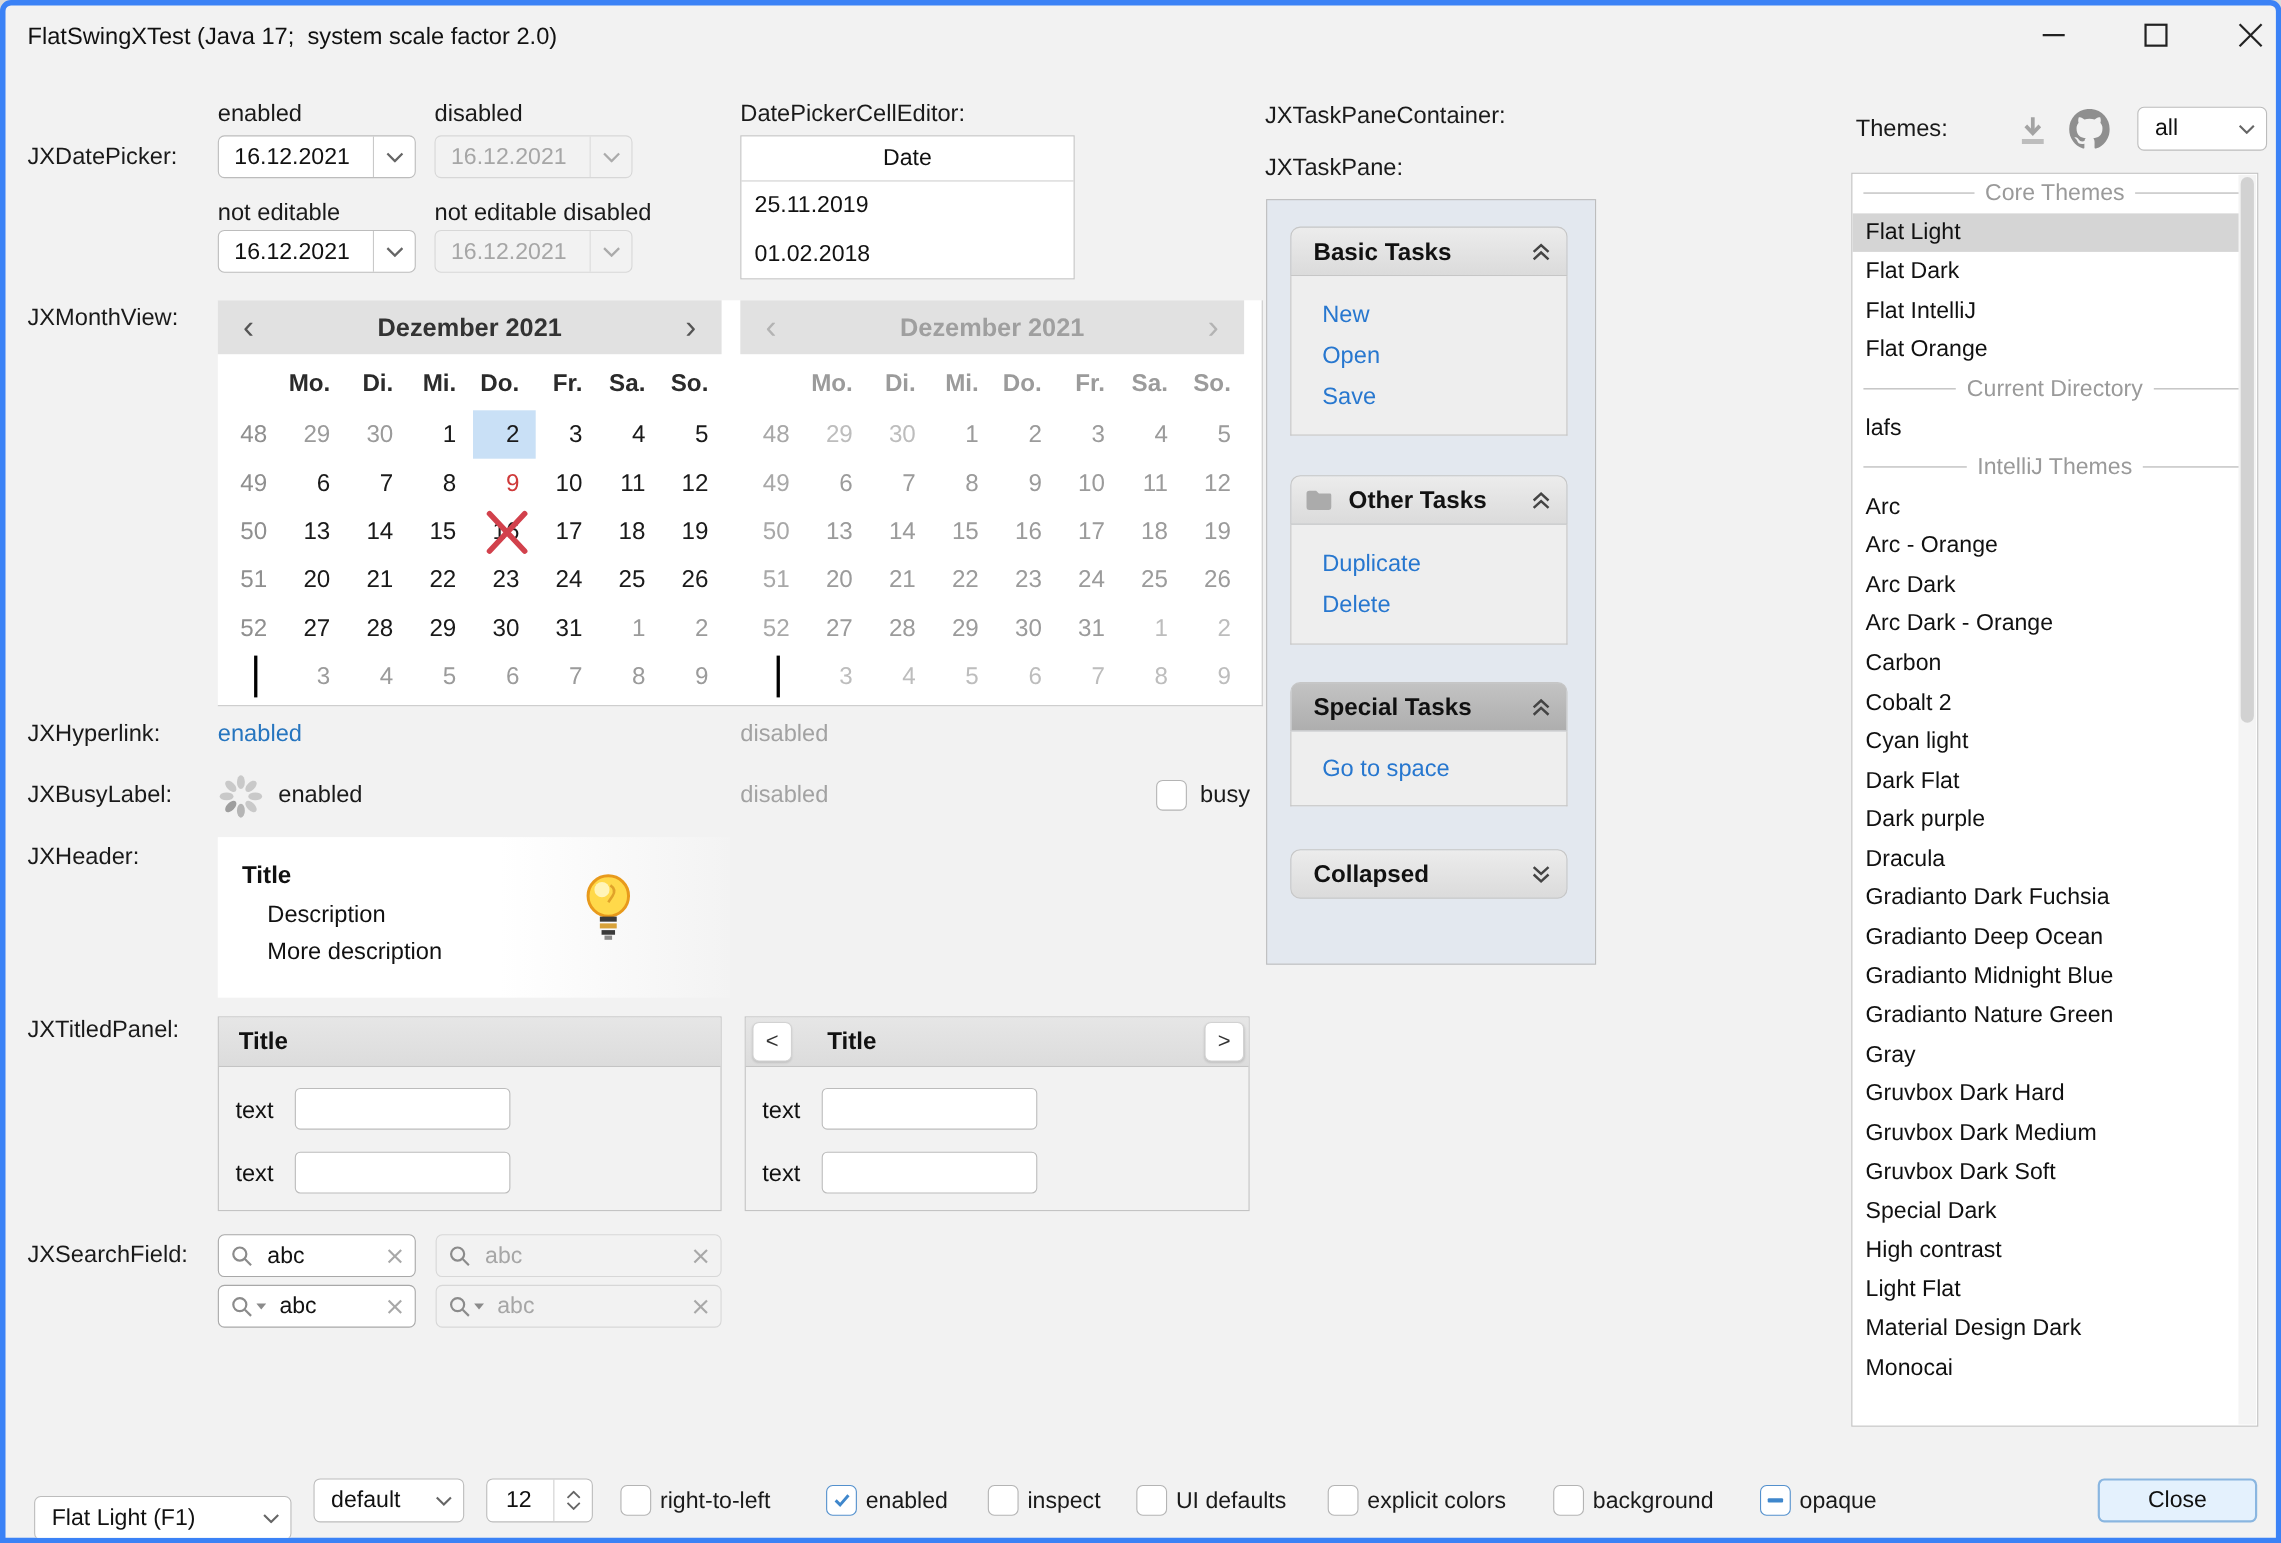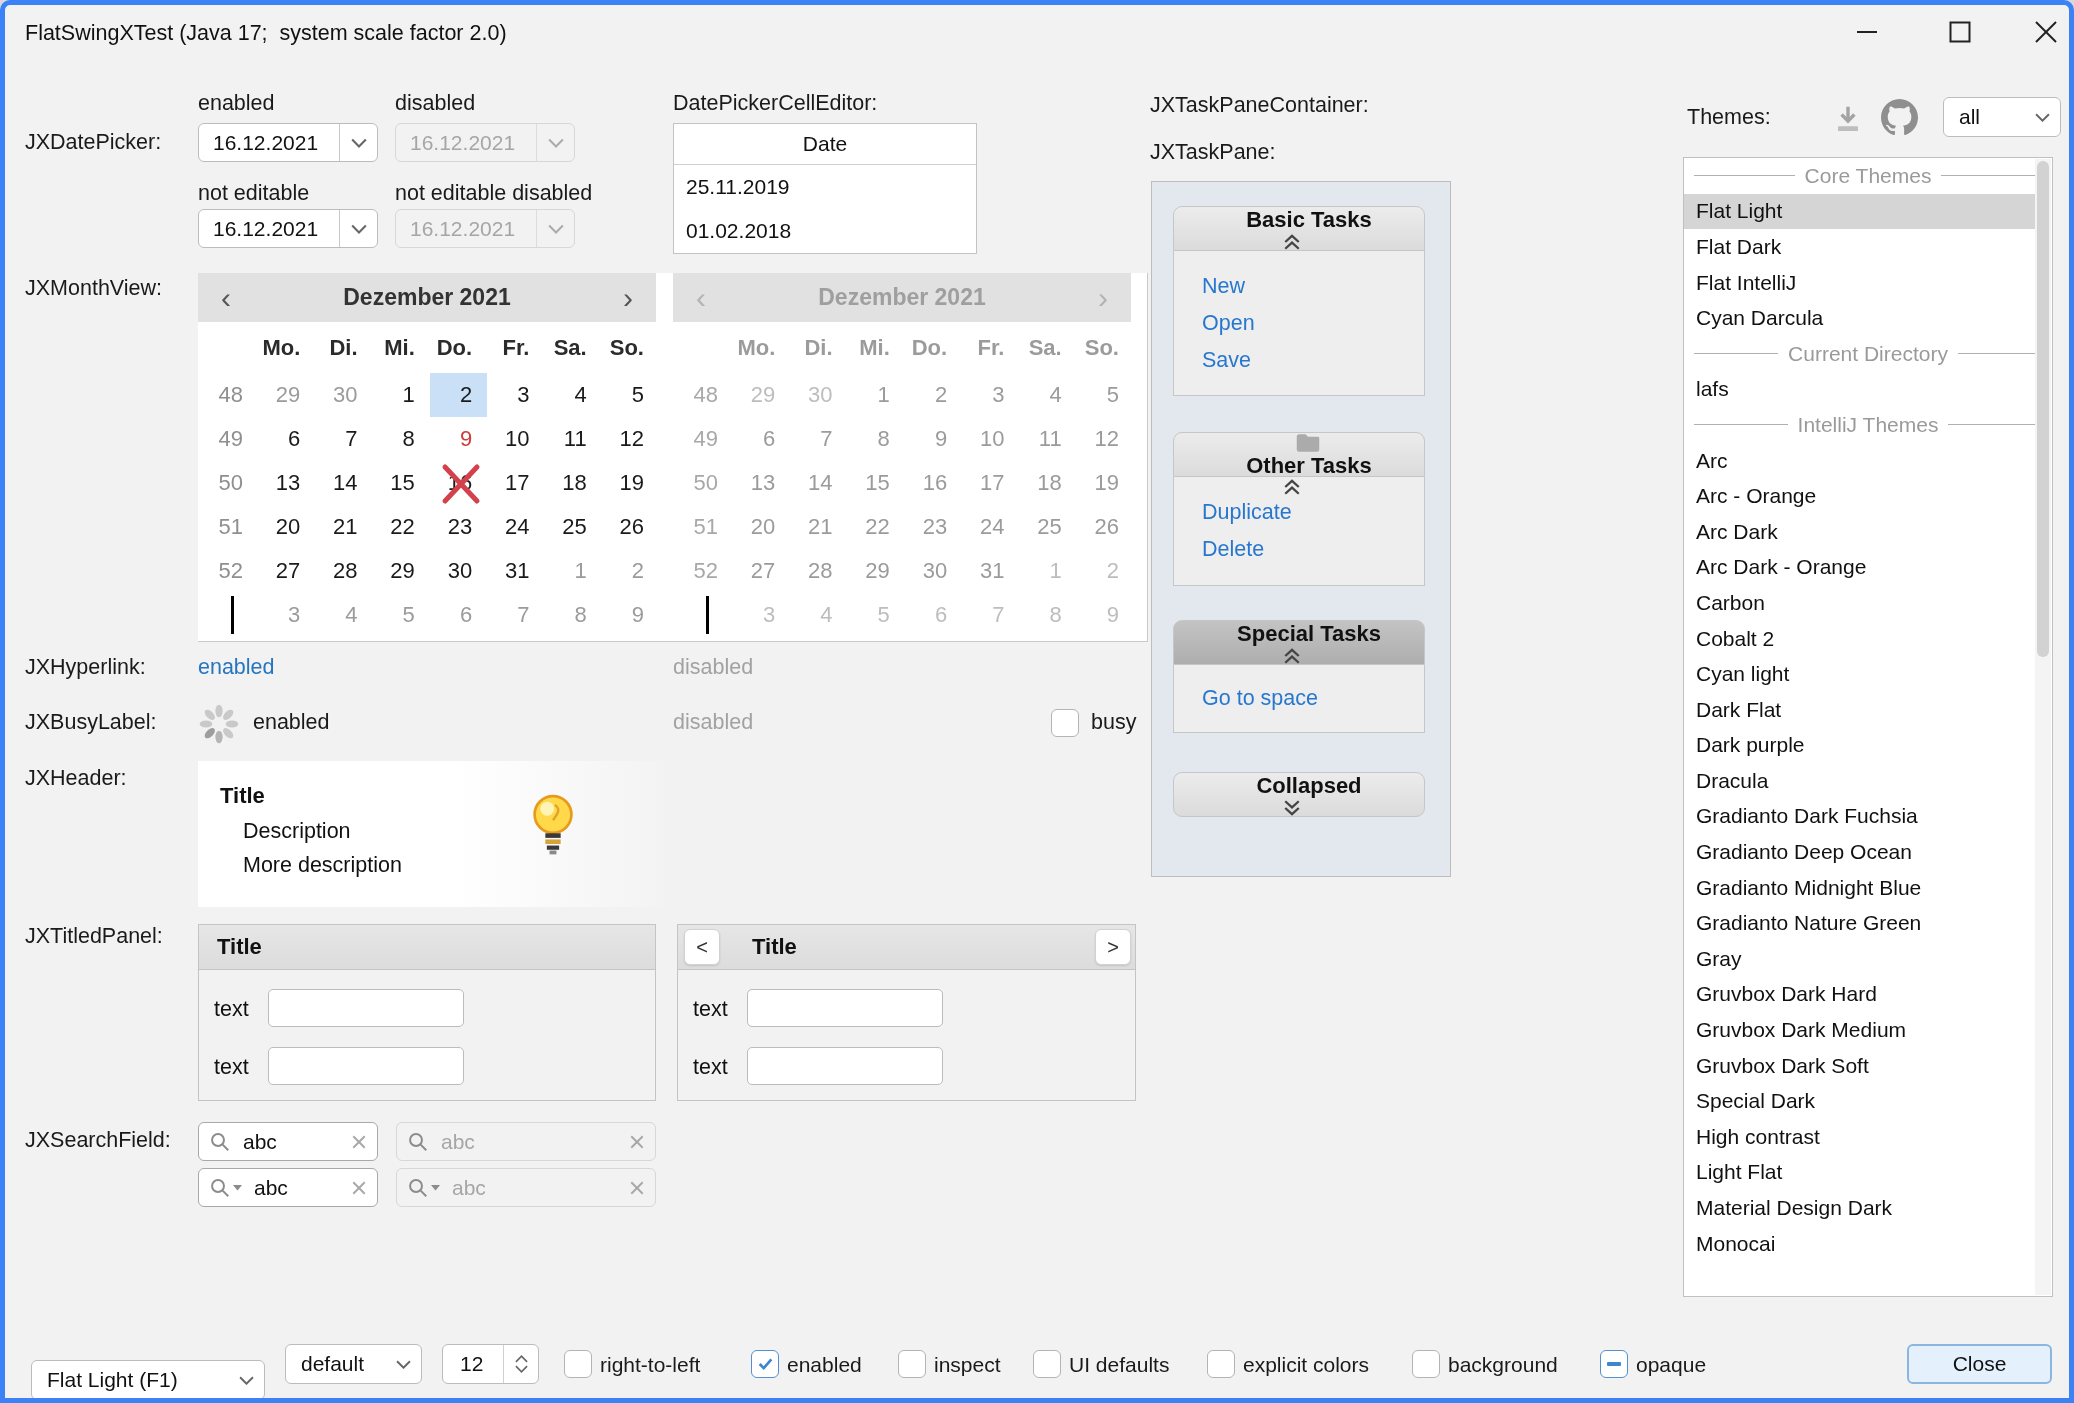--- a/index.html
+++ b/index.html
@@ -87,21 +87,21 @@
       font-family:"Liberation Sans",sans-serif;padding-left:12px;min-width:0;}
   .sf.disabled{background:#f2f2f2;border-color:#d7d7d7;}
   .sf.disabled .stext{color:#a6a6a6;}
   .sf .dd{margin-left:2px;}
   
   #tp-container{position:absolute;left:1146px;top:176px;width:300px;height:696px;
       background:#e3e8ef;border:1px solid #bdbdbd;box-sizing:border-box;}
   .pane{position:absolute;left:21px;width:252px;}
   .pane .phdr{position:relative;height:45px;background:linear-gradient(#ececec,#dbdbdb);
       border:1px solid #c6c6c6;border-radius:9px 9px 0 0;box-sizing:border-box;
-      display:flex;align-items:center;flex-direction:column;}
+      display:flex;align-items:center;}
   .pane .phdr.special{background:linear-gradient(#c3c3c3,#aeaeae);}
   .pane .phdr.rounded{border-radius:9px;}
   .pane .ptitle{font-size:22px;font-weight:bold;color:#111;margin-left:20px;flex:1;}
   .pane .chev{margin-right:14px;color:#444;}
   .pane .pbody{background:#eeeeee;border:1px solid #c6c6c6;border-top:none;box-sizing:border-box;
       display:flex;flex-direction:column;justify-content:center;padding-left:28px;gap:12px;}
   .pane .plink{font-size:21.5px;color:#2777cf;}
   .pane .ficon{margin-left:12px;margin-right:-6px;display:flex;}
   
   #themes-list{position:absolute;left:1678px;top:152px;width:370px;height:1140px;background:#fff;
@@ -576,21 +576,21 @@
   <div id="themes-list">
     <div id="themes-items">
         <div class="tsep">
           <span class="line"></span>
           <span class="sext">Core Themes</span>
           <span class="line"></span>
         </div>
         <div class="titem selected">Flat Light</div>
         <div class="titem">Flat Dark</div>
         <div class="titem">Flat IntelliJ</div>
-        <div class="titem">Cyan Darcula</div>
+        <div class="titem">Flat Orange</div>
         <div class="tsep">
           <span class="line"></span>
           <span class="sext">Current Directory</span>
           <span class="line"></span>
         </div>
         <div class="titem">lafs</div>
         <div class="tsep">
           <span class="line"></span>
           <span class="sext">IntelliJ Themes</span>
           <span class="line"></span>

